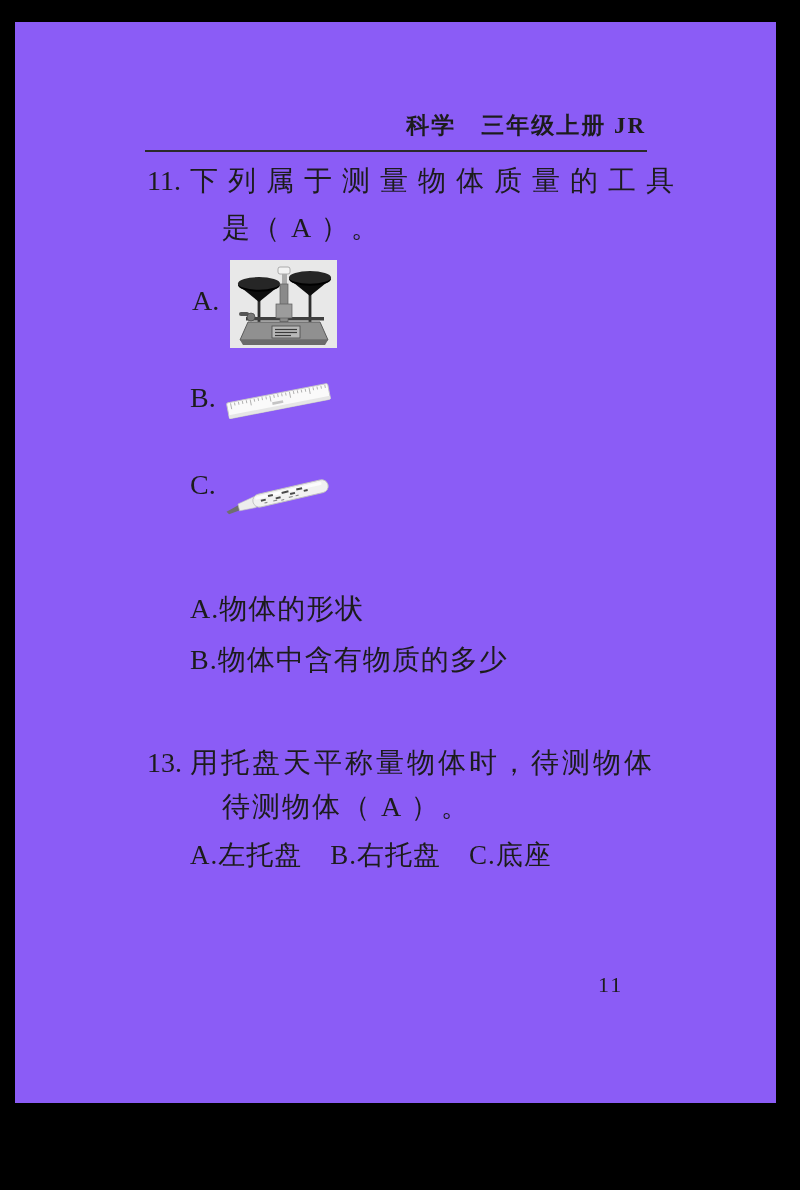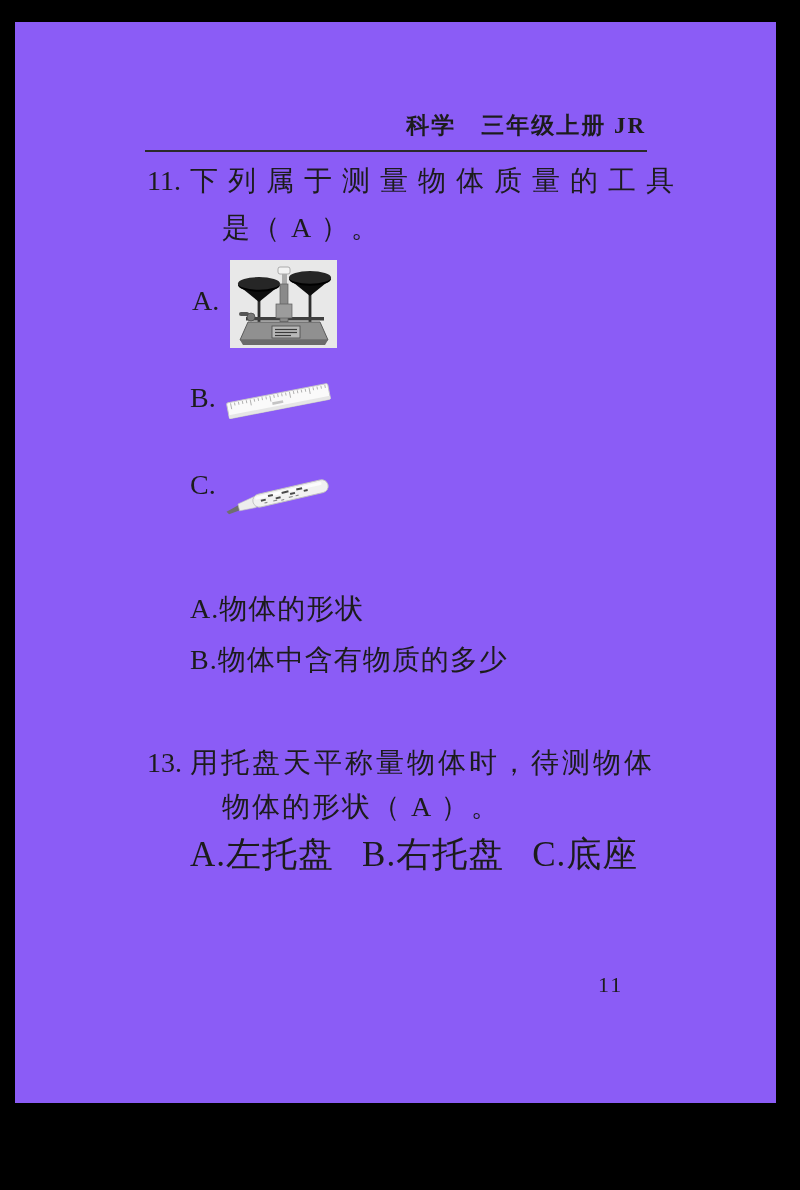--- a/index.html
+++ b/index.html
@@ -61,21 +61,21 @@
     line-height: 30px;
   }
   .photo-box {
     display: block;
   }
   .photo-box svg { display: block; }
 
   .opts-row {
     display: flex;
     gap: 28px;
-    font-size: 35px;
+    font-size: 27px;
     line-height: 30px;
     letter-spacing: 1px;
     white-space: nowrap;
   }
 
   .page-number {
     font-size: 22px;
     letter-spacing: 2px;
   }
 </style>
@@ -149,21 +149,21 @@
       </g>
     </svg>
   </div>
 
   <div class="abs qline ls1" style="left:175px; top:623px;">B.物体中含有物质的多少</div>
   <div class="abs qline ls1" style="left:175px; top:572px;">A.物体的形状</div>
 
   <div class="abs qline" style="left:132px; top:720px;margin-top:6px;">
     <span class="qnum">13.</span><span class="ls3">用托盘天平称量物体时，待测物体</span>
   </div>
-  <div class="abs qline ls2" style="left:175px; top:770px;">物体的形状（ A ）。</div>
+  <div class="abs qline ls2" style="left:175px; top:770px;">待测物体（ A ）。</div>
   <div class="abs opts-row" style="left:175px; top:818px;">
     <span>A.左托盘</span>
     <span>B.右托盘</span>
     <span>C.底座</span>
   </div>
 
 
   <div class="abs page-number" style="left:583px; top:950px;">11</div>
 
 </div>

